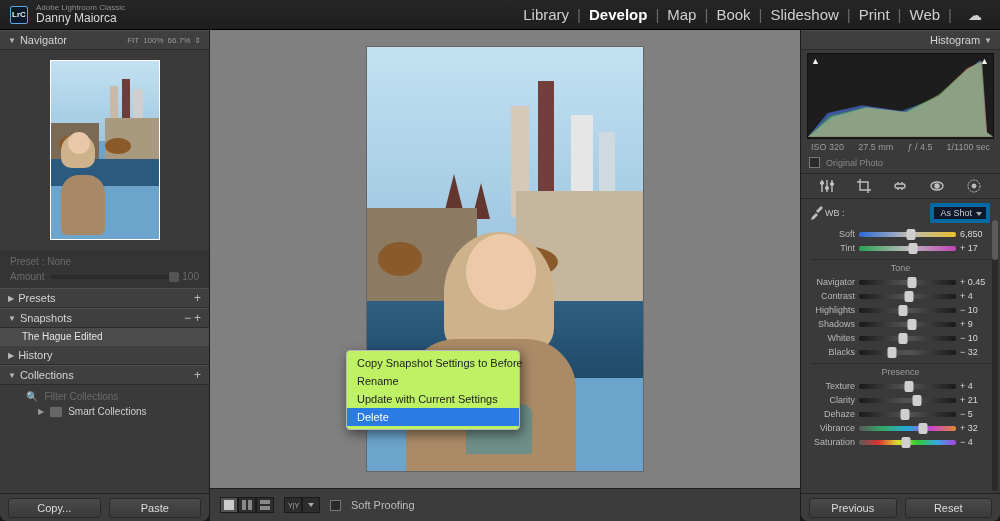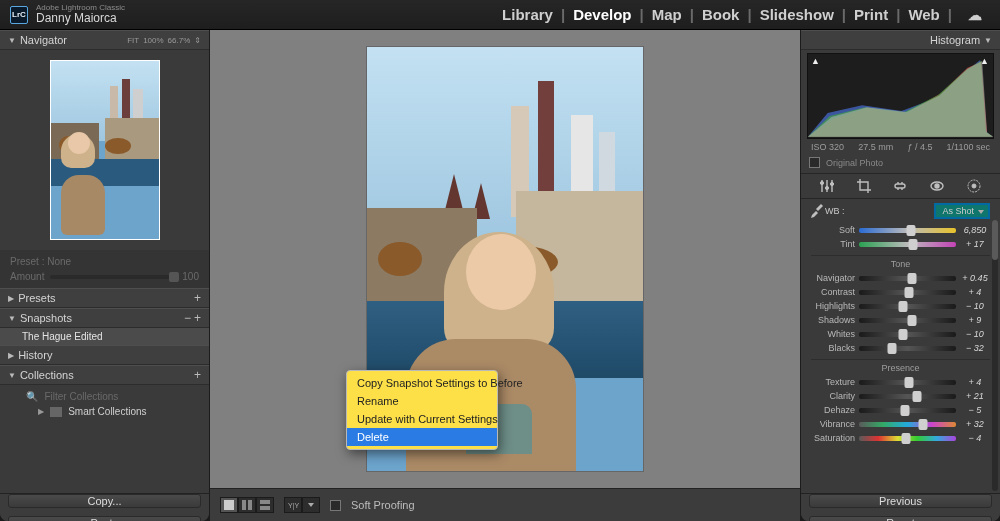--- a/index.html
+++ b/index.html
@@ -6,21 +6,21 @@
   body { background:#1b1b1b; color:#c9c9c9; width:1000px; height:521px; overflow:hidden; font-size:11px; }
   .root { display:flex; flex-direction:column; height:100%; }
 
   
   .titlebar { height:30px; background:linear-gradient(#262626,#1e1e1e); display:flex; align-items:center; padding:0 10px; border-bottom:1px solid #000; }
   .logo { width:18px; height:18px; background:#0a1a2a; border:1px solid #5aa7e0; color:#e7eef5; font-size:8px; font-weight:700; display:flex; align-items:center; justify-content:center; border-radius:2px; margin-right:8px; }
   .title-text { display:flex; flex-direction:column; line-height:1.1; }
   .title-text small { font-size:8px; color:#8d8d8d; }
   .title-text span { font-size:12px; color:#d8d8d8; }
   .modules { margin-left:auto; display:flex; align-items:center; gap:0; font-size:15px; }
-  .modules span { padding:0 8px; color:#cfcfcf; cursor:pointer;font-weight:bold; }
+  .modules span { padding:0 8px; color:#cfcfcf; cursor:pointer; }
   .modules span.active { color:#fff; font-weight:600; }
   .modules .sep { color:#6a6a6a; padding:0; }
   .cloud { margin-left:8px; font-size:14px; color:#e4e4e4; }
 
   
   .main { flex:1; display:flex; min-height:0; }
   .col-left  { width:210px; background:#3a3a3a; display:flex; flex-direction:column; border-right:1px solid #1c1c1c; border-radius:0 0 8px 8px; }
   .col-right { width:200px; background:#3a3a3a; display:flex; flex-direction:column; border-left:1px solid #1c1c1c; border-radius:0 0 8px 8px; position:relative;}
   .col-right .rscroll { position:absolute; right:2px; top:190px; bottom:30px; width:6px; background:#2a2a2a; border-radius:3px;}
   .col-right .rscroll .thumb { position:absolute; top:0; width:100%; height:40px; background:#5a5a5a; border-radius:3px;}
@@ -52,31 +52,31 @@
   .hair{position:absolute; left:10%; bottom:40%; width:34px; height:34px; background:#cdb28b; border-radius:50% 50% 30% 30%;}
 
   
   .preset-box{ padding:6px 10px; background:#343434; color:#6a6a6a; font-size:10px; display:flex; flex-direction:column; gap:4px;}
   .preset-box .row{display:flex; align-items:center; gap:6px;}
   .preset-box .slider{flex:1; height:4px; background:#2a2a2a; border-radius:2px; position:relative;}
   .preset-box .slider .knob{position:absolute; right:-3px; top:-3px; width:10px; height:10px; background:#555; border-radius:2px;}
 
   
   .snap-item{ padding:3px 10px 3px 22px; background:#4b4b4b; font-size:10px; color:#e4e4e4; }
-  .ctx-menu { position:absolute; left:136px; top:340px; width:152px; background:#fde047; border:1px solid #b9b9b9; border-radius:4px; box-shadow:2px 4px 12px rgba(0,0,0,0.5); z-index:50; font-size:11px; color:#222; padding:3px 0;}
+  .ctx-menu { position:absolute; left:136px; top:320px; width:174px; background:#bef264; border:1px solid #b9b9b9; border-radius:4px; box-shadow:2px 4px 12px rgba(0,0,0,0.5); z-index:50; font-size:11px; color:#222; padding:3px 0;}
   .ctx-menu .mi{ padding:3px 10px; white-space:nowrap;}
   .ctx-menu .mi.sel{ background:#2a7be4; color:#fff;}
 
   .coll-list { padding:4px 0 10px 0; }
   .coll-row { display:flex; align-items:center; gap:6px; padding:2px 10px 2px 26px; color:#6a6a6a; font-size:10px;}
   .coll-row2 { display:flex; align-items:center; gap:6px; padding:2px 10px 2px 38px; color:#cfcfcf; font-size:10px;}
   .coll-icon { width:12px; height:10px; background:#666; display:inline-block;}
 
   
-  .btm { height:28px; background:#3c3c3c; border-top:1px solid #222; display:flex; gap:8px; padding:0 8px; margin-top:auto; border-radius:0 0 8px 8px;flex-direction:column;}
+  .btm { height:28px; background:#3c3c3c; border-top:1px solid #222; display:flex; align-items:center; gap:8px; padding:0 8px; margin-top:auto; border-radius:0 0 8px 8px;}
   .btn { flex:1; height:20px; background:linear-gradient(#4a4a4a,#3a3a3a); border:1px solid #2a2a2a; border-radius:3px; color:#ddd; font-size:11px; display:flex; align-items:center; justify-content:center; cursor:pointer;}
 
   
   .canvas-wrap{ flex:1; display:flex; align-items:center; justify-content:center; background:#808080; }
   .photo { width:276px; height:424px; background:#6ca4cc; position:relative; overflow:hidden; box-shadow:0 0 0 1px rgba(0,0,0,0.2);}
   .photo .sky{ inset:0 0 54% 0;}
   .photo .water{ inset:60% 0 22% 0; background:linear-gradient(#2f5f82,#1f4a68);}
   .photo .bldL{ left:0; top:38%; width:40%; height:24%; background:#8c7a62;}
   .photo .bldR{ right:0; top:34%; width:46%; height:28%; background:#c4b79d;}
   .photo .tree1{left:4%; top:46%; width:44px;height:34px;}
@@ -107,25 +107,25 @@
   .histo-clip.l{left:3px;} .histo-clip.r{right:3px;}
   .exif-row{ display:flex; justify-content:space-between; padding:3px 10px; font-size:9px; color:#9c9c9c;}
   .orig-row{ display:flex; align-items:center; gap:6px; padding:2px 8px 5px 8px; color:#8a8a8a; font-size:9px;}
   .toolstrip{ height:26px; border-top:1px solid #262626; border-bottom:1px solid #262626; display:flex; align-items:center; justify-content:space-around; padding:0 8px;}
   .toolstrip .tool{ width:18px;height:18px; color:#bfbfbf; display:flex;align-items:center;justify-content:center; cursor:pointer;}
   .toolstrip .tool svg{width:16px;height:16px;}
 
   .basic { padding:2px 10px 6px 10px; font-size:9px; color:#c8c8c8;}
   .wb-row{display:flex; align-items:center; justify-content:space-between; margin:2px 0 4px 0;}
   .wb-row .eyedrop{width:14px;height:14px;}
-  .wb-row .wbsel{ background:#0f766e; border:2px solid #0369a1; padding:1px 14px 1px 6px; font-size:9px; color:#ccc; position:relative;}
+  .wb-row .wbsel{ background:#0f172a; border:4px solid #0369a1; padding:1px 14px 1px 6px; font-size:9px; color:#ccc; position:relative;}
   .wb-row .wbsel:after{content:"";position:absolute;right:4px;top:5px;border-left:3px solid transparent;border-right:3px solid transparent;border-top:4px solid #aaa;}
   .slider-row{ display:flex; align-items:center; gap:4px; height:14px;}
   .slider-row .lbl{ width:44px; text-align:right; color:#b8b8b8;}
-  .slider-row .val{ width:30px; text-align:center; color:#d8d8d8;font-style:italic;}
+  .slider-row .val{ width:30px; text-align:left; color:#d8d8d8;}
   .track{ flex:1; height:5px; border-radius:2px; position:relative;}
   .track .knob{position:absolute; top:-3px; width:9px; height:11px; background:#cfcfcf; border-radius:2px; transform:translateX(-50%);}
   .grad-temp{background:linear-gradient(90deg,#2a6bd4,#bbb 50%,#e8c22a);}
   .grad-tint{background:linear-gradient(90deg,#2aa052,#bbb 50%,#c343b6);}
   .grad-gray{background:linear-gradient(90deg,#1a1a1a,#555 50%,#1a1a1a);}
   .grad-vib {background:linear-gradient(90deg,#5a5a5a,#3a6,#2ad,#c4c,#d83);}
   .grad-sat {background:linear-gradient(90deg,#5a5a5a,#d33,#dd3,#3c3,#3ad,#a4d);}
   .section-lbl{ text-align:center; color:#9e9e9e; margin:4px 0 2px 0; border-top:1px solid #2d2d2d; padding-top:3px;}
 
 </style>

